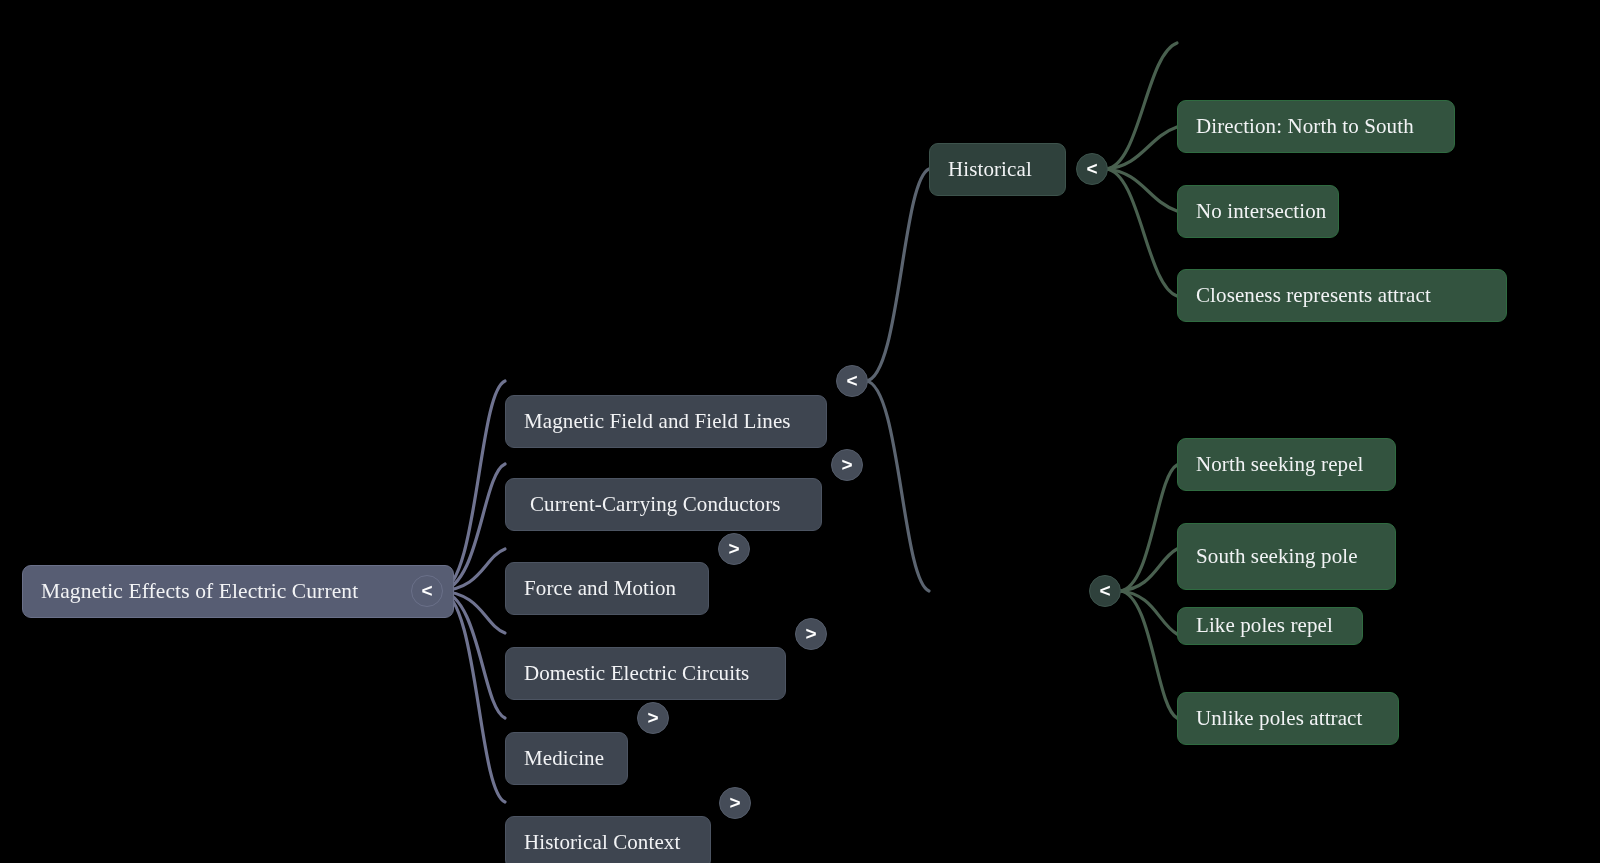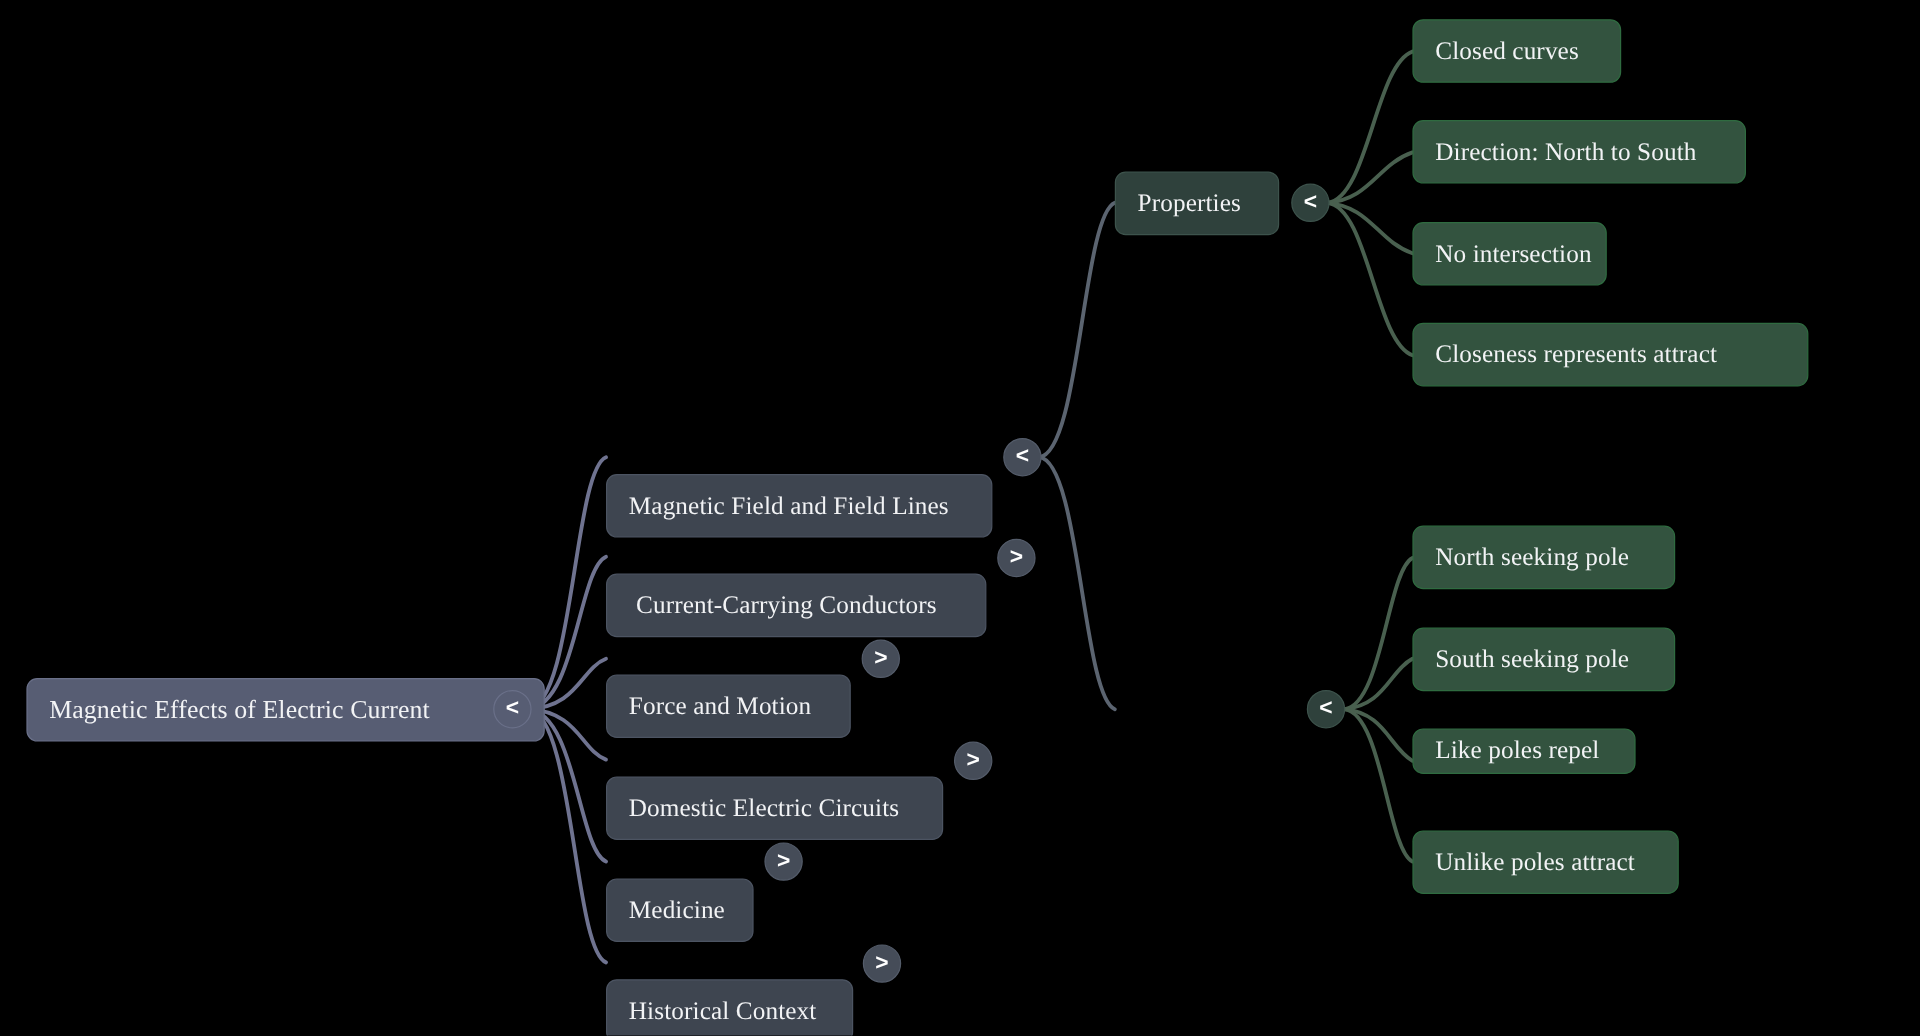--- a/index.html
+++ b/index.html
@@ -165,47 +165,44 @@
   </div>
 
   <div class="node branch" style="left:505px; top:776px; width:206px; height:53px;">
     <span>Historical Context</span>
   </div>
   <div class="toggle slate" style="left:719px; top:787px;">
     <span>&gt;</span>
   </div>
 
   <div class="node sub" style="left:929px; top:143px; width:137px; height:53px;">
-    <span>Properties</span>
+    <span>Historical</span>
   </div>
   <div class="toggle teal" style="left:1076px; top:153px;">
     <span>&lt;</span>
   </div>
 
-  <div class="node leaf" style="left:1177px; top:16px; width:174px; height:53px;">
-    <span>Closed curves</span>
-  </div>
   <div class="node leaf" style="left:1177px; top:100px; width:278px; height:53px;">
     <span>Direction: North to South</span>
   </div>
   <div class="node leaf" style="left:1177px; top:185px; width:162px; height:53px;">
     <span>No intersection</span>
   </div>
   <div class="node leaf" style="left:1177px; top:269px; width:330px; height:53px;">
     <span>Closeness represents attract</span>
   </div>
 
   <div class="toggle teal" style="left:1089px; top:575px;">
     <span>&lt;</span>
   </div>
 
   <div class="node leaf" style="left:1177px; top:438px; width:219px; height:53px;">
-    <span>North seeking pole</span>
-  </div>
-  <div class="node leaf" style="left:1177px; top:523px; width:219px; height:53px;">
+    <span>North seeking repel</span>
+  </div>
+  <div class="node leaf" style="left:1177px; top:523px; width:219px; height:67px;">
     <span>South seeking pole</span>
   </div>
   <div class="node leaf" style="left:1177px; top:607px; width:186px; height:38px;">
     <span>Like poles repel</span>
   </div>
   <div class="node leaf" style="left:1177px; top:692px; width:222px; height:53px;">
     <span>Unlike poles attract</span>
   </div>
 
 </div>

